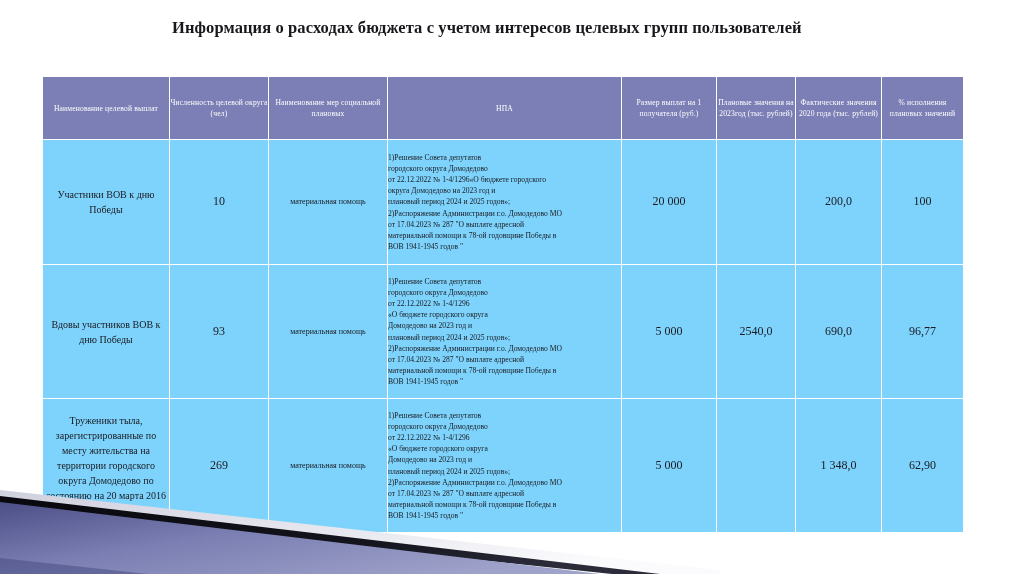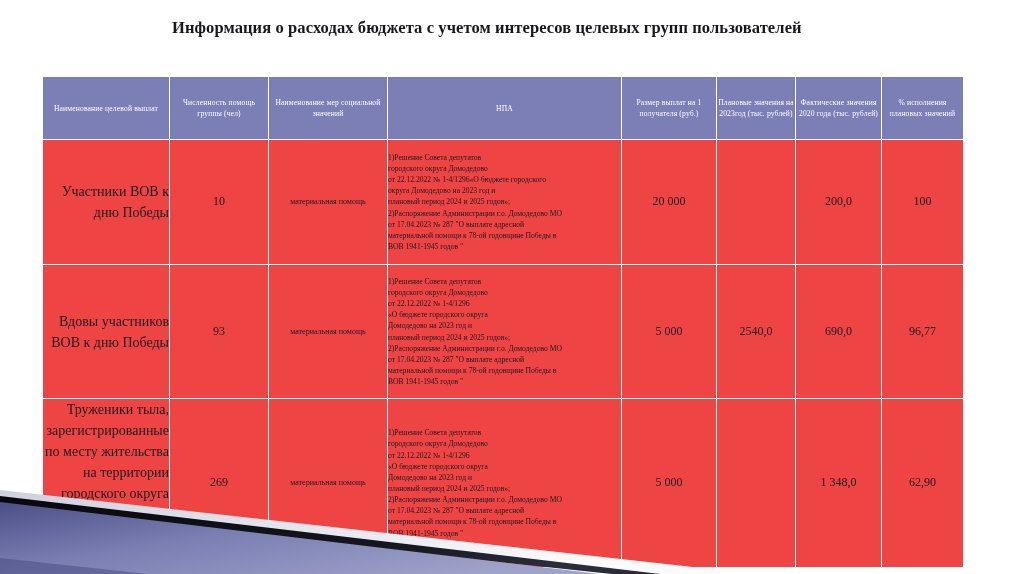--- a/index.html
+++ b/index.html
@@ -54,45 +54,44 @@
     color: #ffffff;
     font-size: 7.6px;
     line-height: 1.45;
     text-align: center;
     height: 62px;
     padding: 2px 4px;
     letter-spacing: 0.15px;
   }
 
   tbody td {
-    background: #ef4444;
+    background: #7dd3fc;
     font-size: 8px;
     color: #1a1a20;
     text-align: center;
     padding: 3px 5px;
     line-height: 1.42;
   }
 
   td.npa-cell {
     text-align: left;
     font-size: 7.6px;
     line-height: 1.47;
     padding: 6px 7px;
     vertical-align: middle;
   }
   td.npa-cell .npa-line {
     display: block;
     white-space: nowrap;
   }
 
   td.group-cell {
-    font-size: 14px;
+    font-size: 10px;
     line-height: 1.5;
     padding: 4px 9px;
-    text-align: right;
   }
   td.measure-cell { font-size: 8px; }
   td.num-cell     { font-size: 12px; }
 
   
   tr.data-row-0 td { height: 124px; }
   tr.data-row-1 td { height: 133px; }
   tr.data-row-2 td { height: 133px; }
 
   
@@ -122,22 +121,22 @@
     <col style="width:233px">
     <col style="width:94px">
     <col style="width:78px">
     <col style="width:85px">
     <col style="width:81px">
   </colgroup>
 
   <thead>
     <tr>
       <th>Наименование целевой выплат</th>
-      <th>Численность помощь группы (чел)</th>
-      <th>Наименование мер социальной значений</th>
+      <th>Численность целевой округа (чел)</th>
+      <th>Наименование мер социальной плановых</th>
       <th>НПА</th>
       <th>Размер выплат на 1 получателя (руб.)</th>
       <th>Плановые значения на 2023год (тыс. рублей)</th>
       <th>Фактические значения 2020 года (тыс. рублей)</th>
       <th>% исполнения плановых значений</th>
     </tr>
   </thead>
 
   <tbody id="table-body">
       <tr class="data-row-0">

